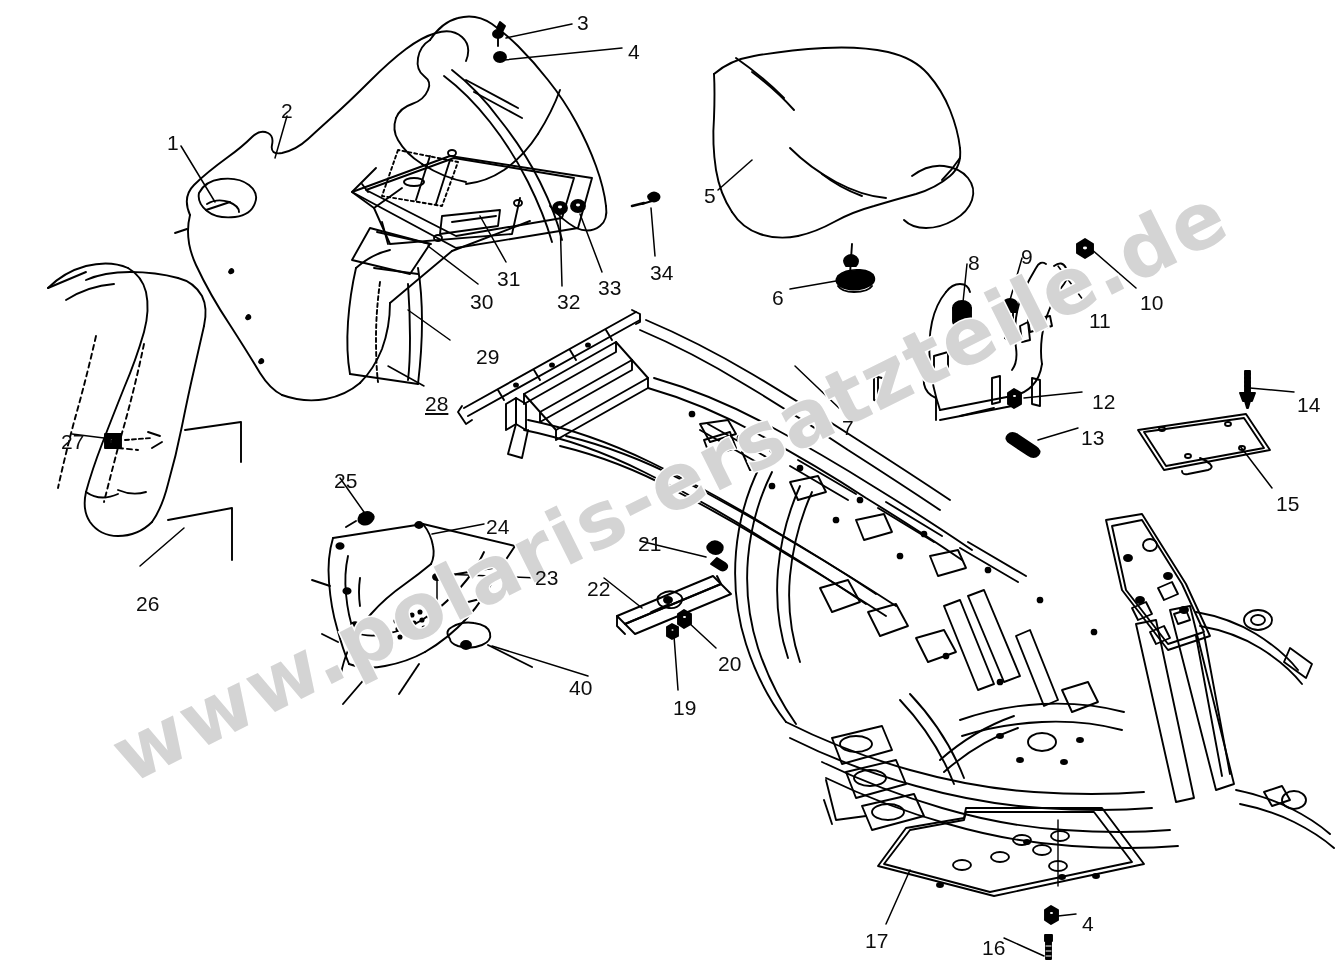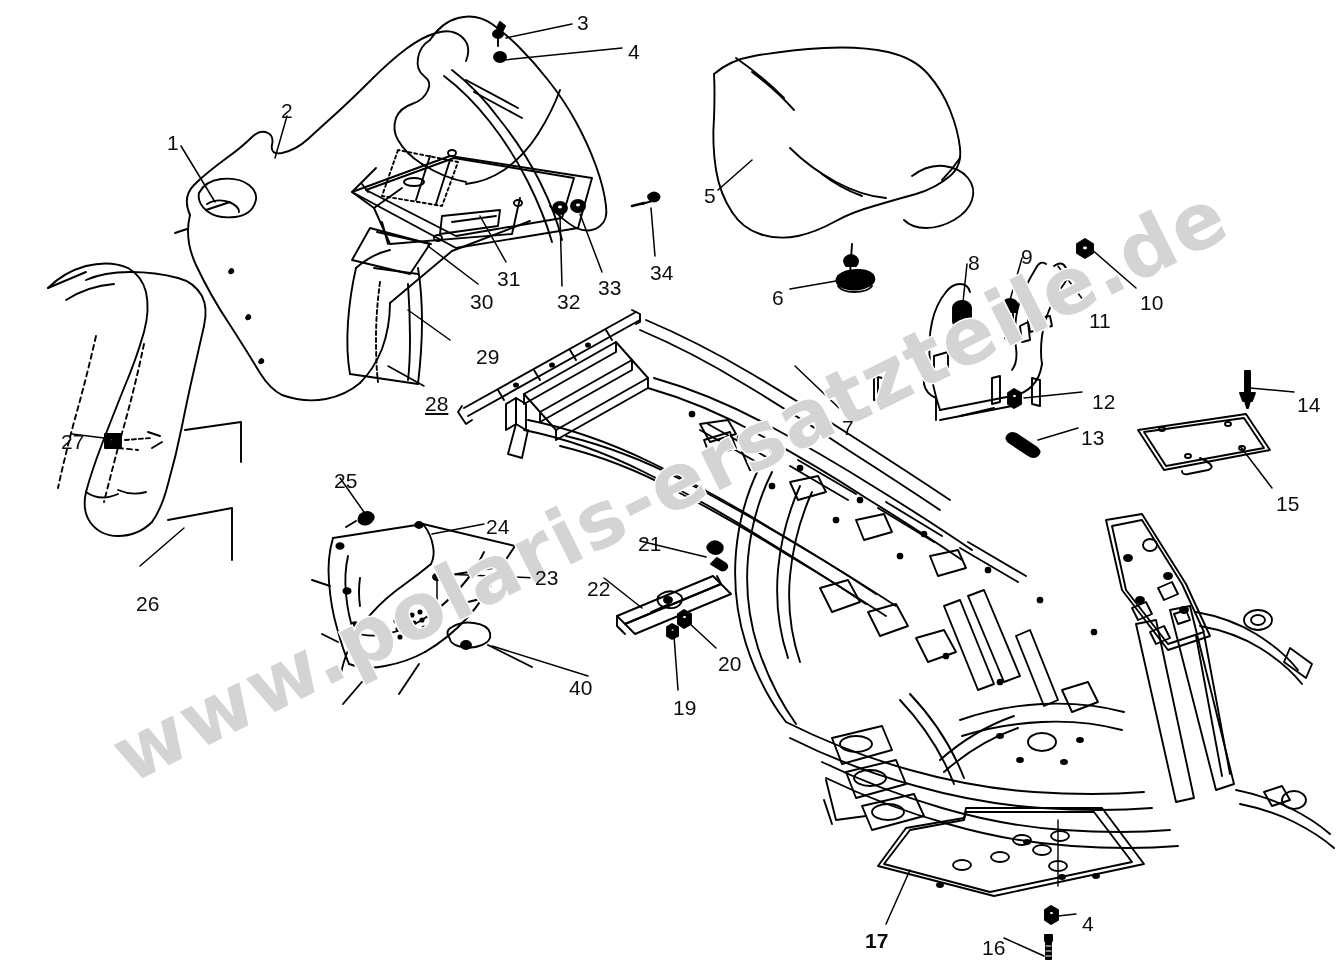--- a/index.html
+++ b/index.html
@@ -557,21 +557,21 @@
     <span class="callout" style="left:842px;top:417px;">7</span>
     <span class="callout" style="left:968px;top:252px;">8</span>
     <span class="callout" style="left:1021px;top:246px;">9</span>
     <span class="callout" style="left:1140px;top:292px;">10</span>
     <span class="callout" style="left:1089px;top:310px;">11</span>
     <span class="callout" style="left:1084px;top:391px;margin-left:8px;">12</span>
     <span class="callout" style="left:1081px;top:427px;">13</span>
     <span class="callout" style="left:1297px;top:394px;">14</span>
     <span class="callout" style="left:1276px;top:493px;">15</span>
     <span class="callout" style="left:982px;top:937px;">16</span>
-    <span class="callout" style="left:865px;top:930px;font-weight:bold;">17</span>
+    <span class="callout" style="left:865px;top:930px;">17</span>
     <span class="callout" style="left:1082px;top:913px;">4</span>
     <span class="callout" style="left:718px;top:653px;">20</span>
     <span class="callout" style="left:673px;top:697px;">19</span>
     <span class="callout" style="left:569px;top:677px;">40</span>
     <span class="callout" style="left:638px;top:533px;">21</span>
     <span class="callout" style="left:587px;top:578px;">22</span>
     <span class="callout" style="left:535px;top:567px;">23</span>
     <span class="callout" style="left:486px;top:516px;">24</span>
     <span class="callout" style="left:334px;top:470px;">25</span>
     <span class="callout" style="left:136px;top:571px;margin-top:22px;">26</span>

